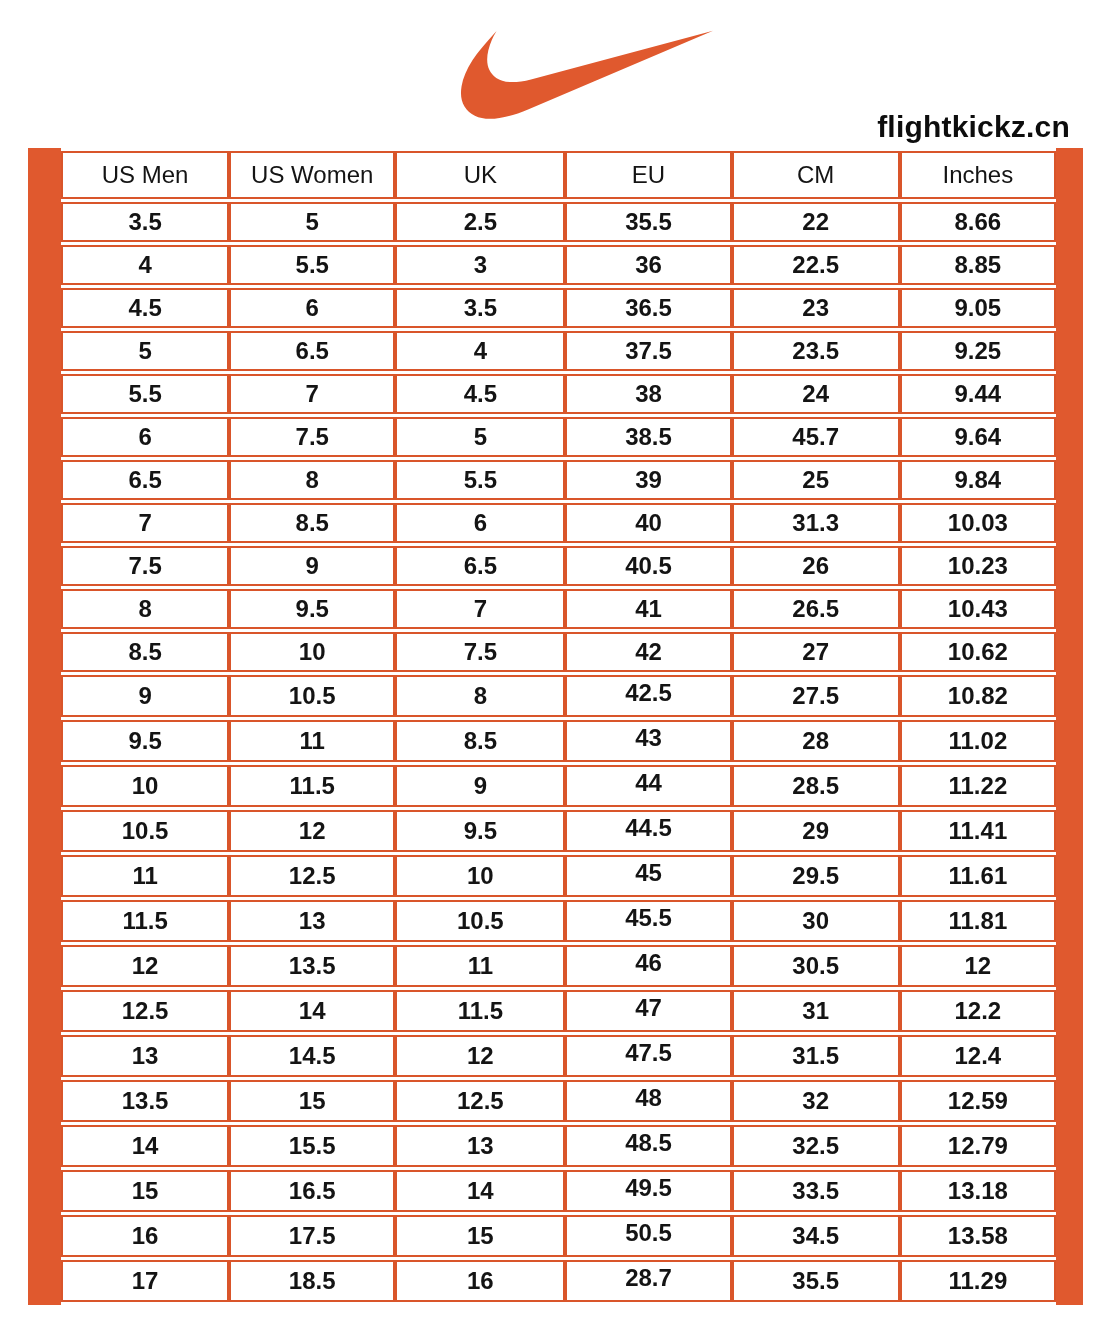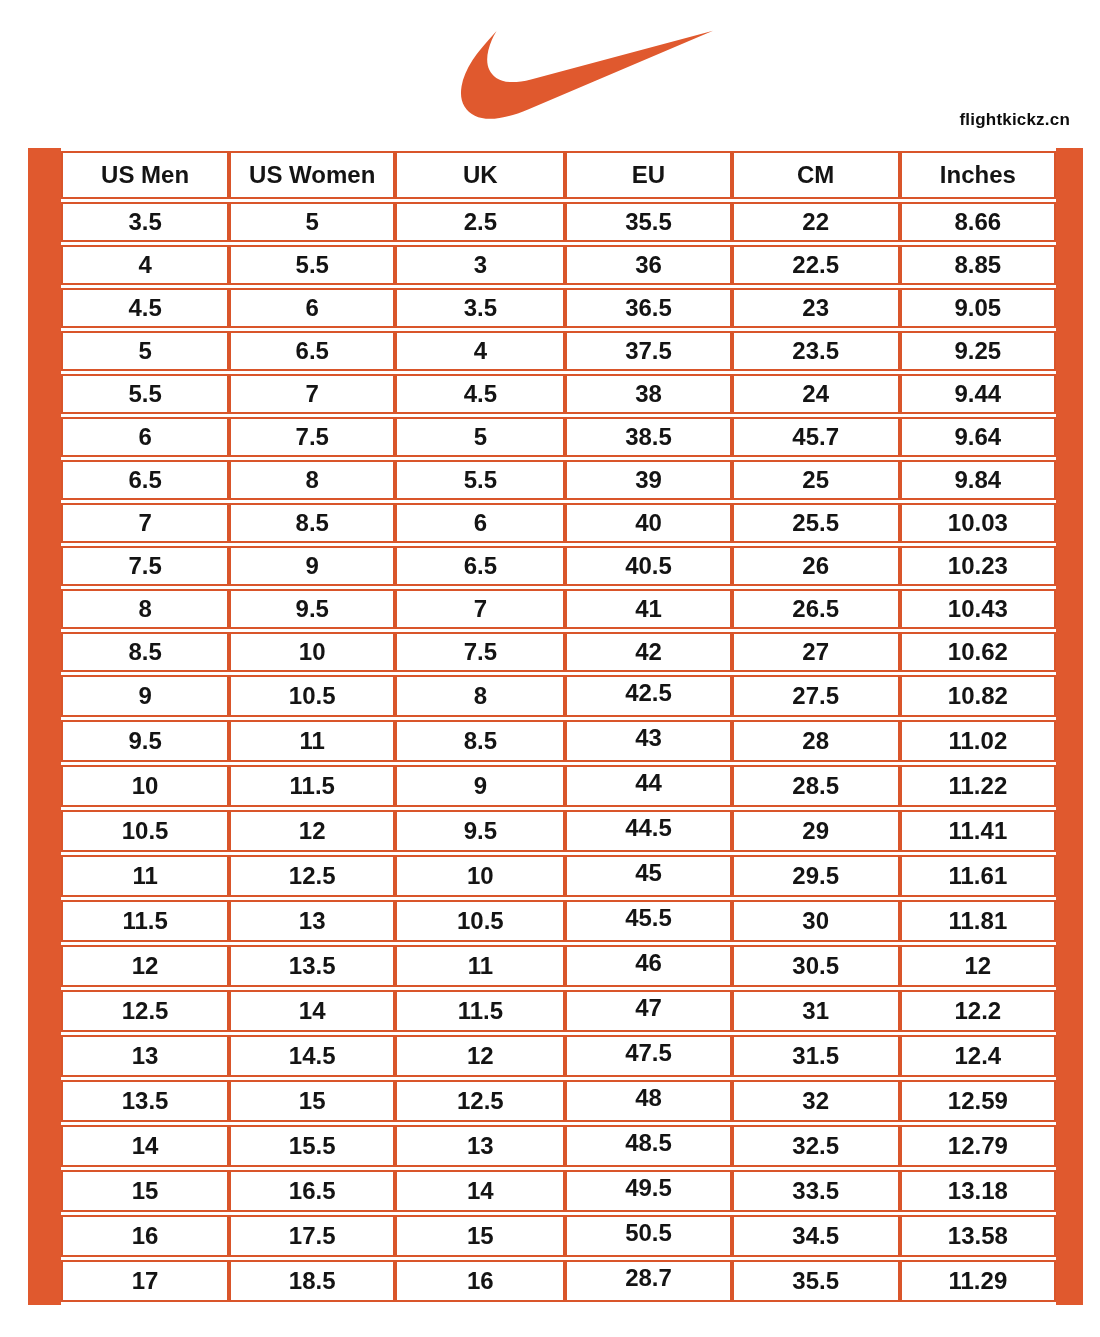--- a/index.html
+++ b/index.html
@@ -23,21 +23,21 @@
     top: 28px;
     width: 264px;
     height: 94px;
   }
   .swoosh path { fill: #E0592E; }
 
   .watermark {
     position: absolute;
     top: 110px;
     right: 30px;
-    font-size: 17px;
+    font-size: 30px;
     font-weight: 600;
     letter-spacing: 0.2px;
     color: #0d0d0d;
   }
 
   
   .band-wrap {
     position: absolute;
     left: 28px;
     top: 148px;
@@ -61,21 +61,21 @@
     vertical-align: middle;
     font-size: 24px;
     font-weight: 600;
     color: #141414;
     padding: 0;
     overflow: hidden;
     white-space: nowrap;
   }
   .size-table th {
     height: 44px;
-    font-weight: 700;
+    font-weight: 400;
   }
   .size-table td {
     height: 36px;
   }
   
   .size-table td.eu-raised {
     vertical-align: top;
     padding-top: 2px;
   }
 
@@ -171,21 +171,21 @@
           <td>5.5</td>
           <td>39</td>
           <td>25</td>
           <td>9.84</td>
         </tr>
         <tr>
           <td>7</td>
           <td>8.5</td>
           <td>6</td>
           <td>40</td>
-          <td>25.5</td>
+          <td>31.3</td>
           <td>10.03</td>
         </tr>
         <tr>
           <td>7.5</td>
           <td>9</td>
           <td>6.5</td>
           <td>40.5</td>
           <td>26</td>
           <td>10.23</td>
         </tr>

